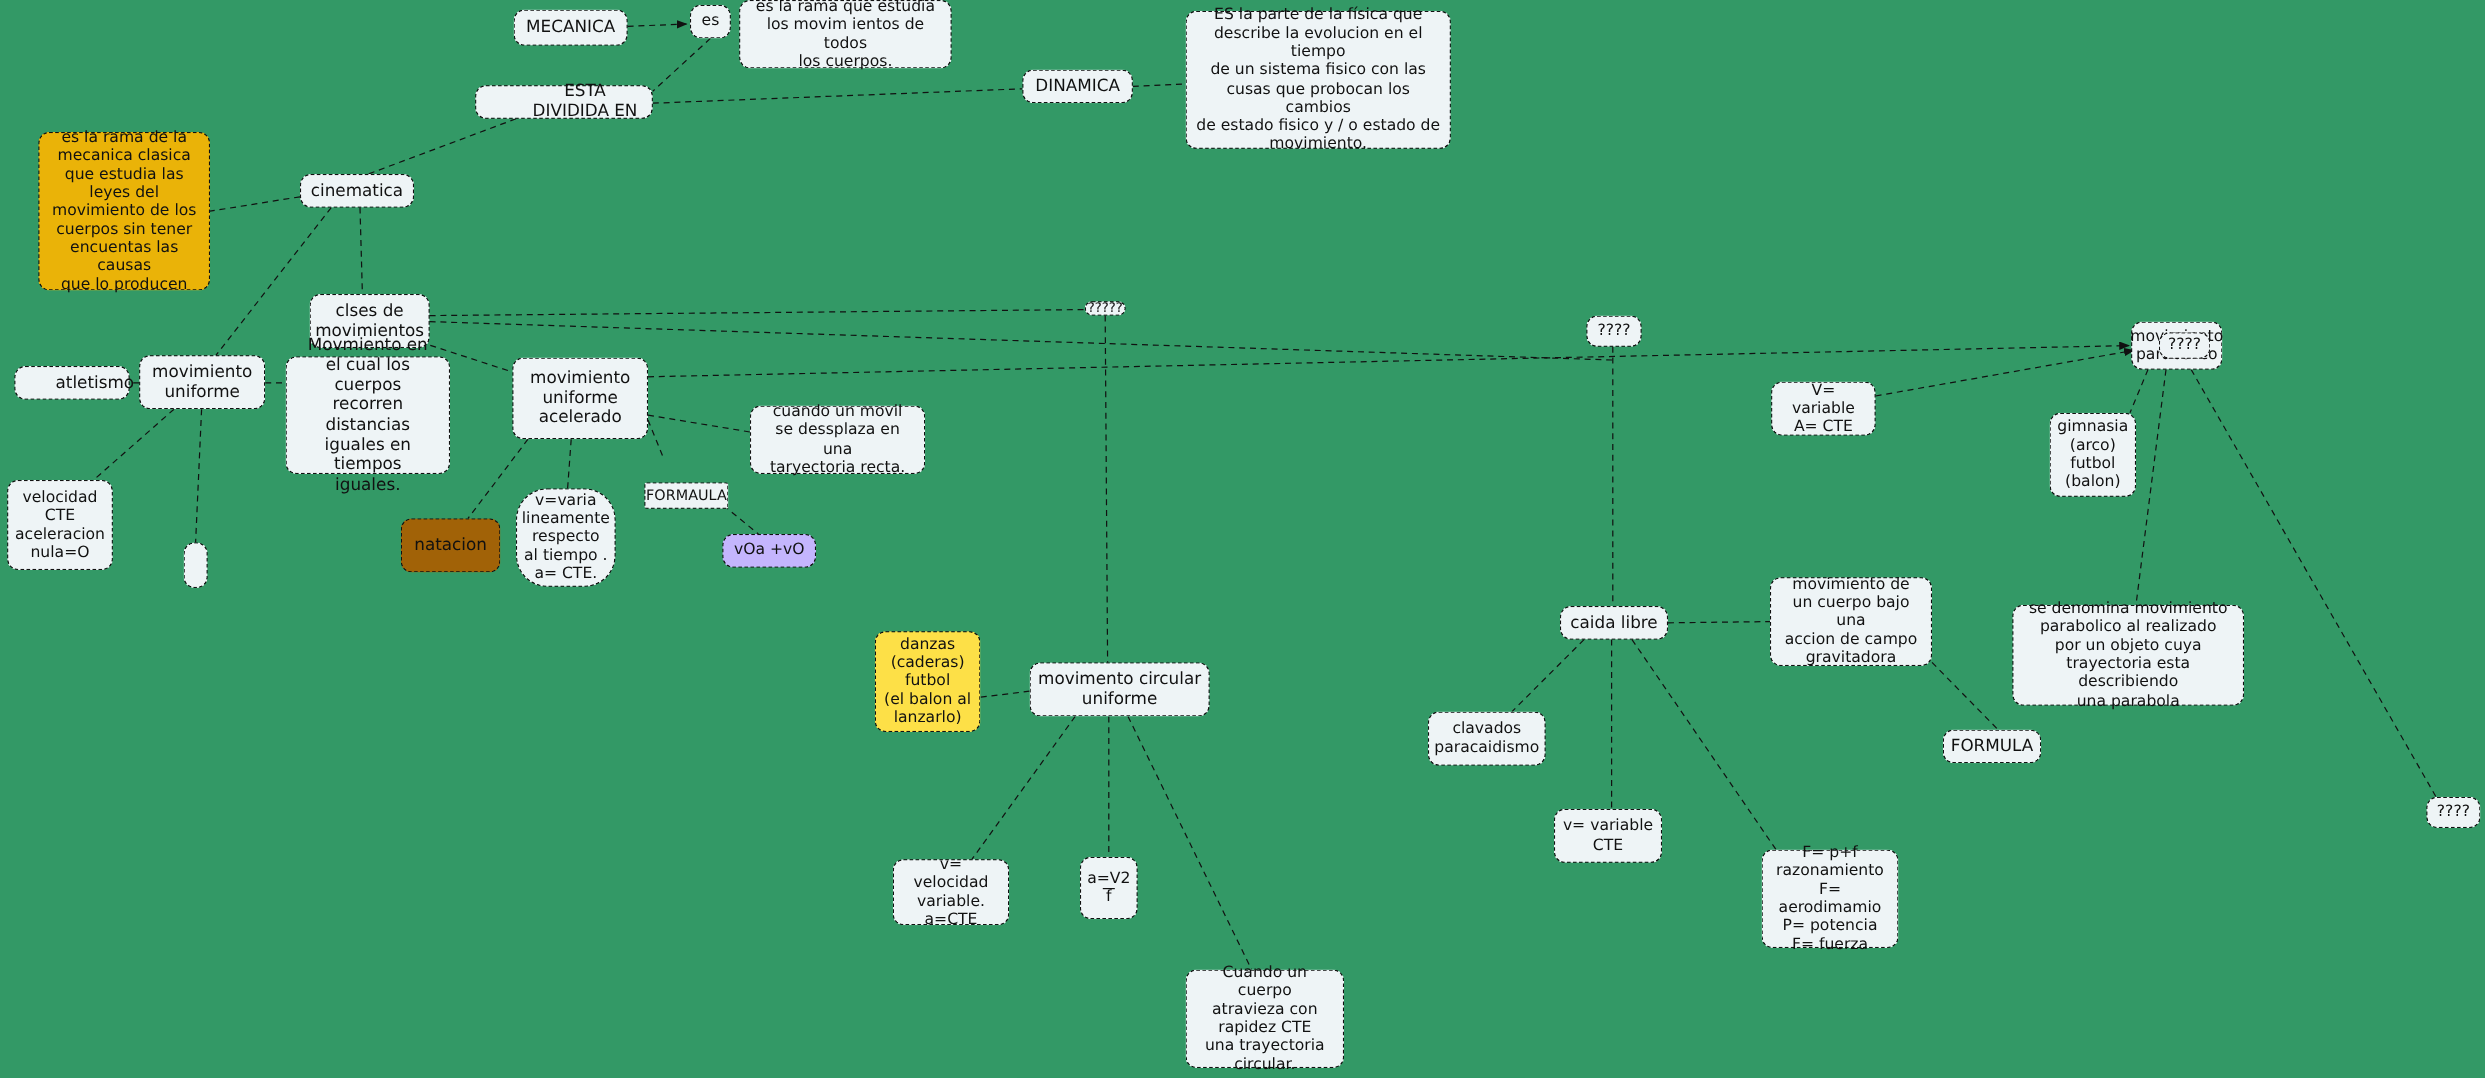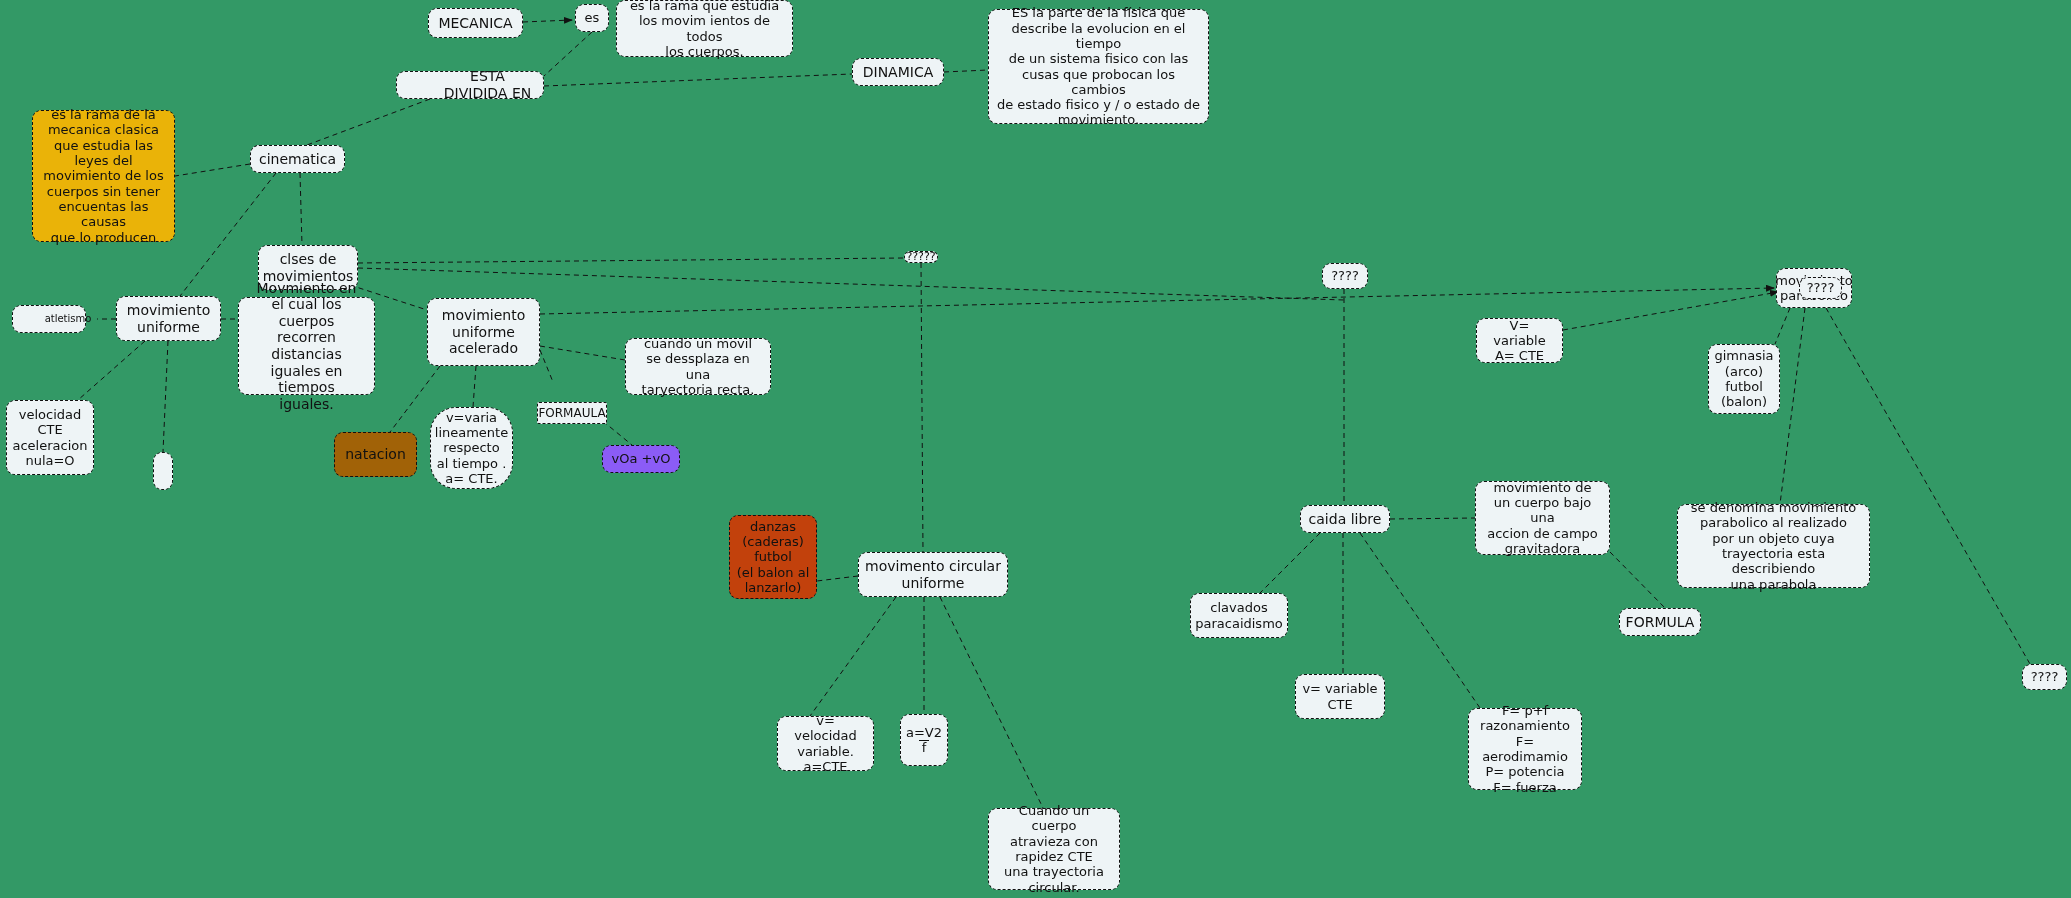--- a/index.html
+++ b/index.html
@@ -122,21 +122,21 @@
 que estudia  las
 leyes del
 movimiento de los
 cuerpos sin tener
 encuentas las causas
 que  lo producen</div>
       <div class="node" style="left: 258px; top: 245px; width: 100px; height: 45px; font-size: 14px; background: rgb(238, 244, 246); border-color: rgb(17, 17, 17);">clses de
 movimientos</div>
       <div class="node" style="left: 116px; top: 296px; width: 105px; height: 45px; font-size: 14px; background: rgb(238, 244, 246); border-color: rgb(17, 17, 17);">movimiento
 uniforme</div>
-      <div class="node" style="left: 12px; top: 305px; width: 74px; height: 28px; font-size: 10px; background: rgb(238, 244, 246); border-color: rgb(17, 17, 17); padding-left: 44px;">atletismo</div>
+      <div class="node" style="left: 12px; top: 305px; width: 96px; height: 28px; font-size: 14px; background: rgb(238, 244, 246); border-color: rgb(17, 17, 17); padding-left: 44px;">atletismo</div>
       <div class="node" style="left: 6px; top: 400px; width: 88px; height: 75px; font-size: 13px; background: rgb(238, 244, 246); border-color: rgb(17, 17, 17);">velocidad
 CTE
 aceleracion
 nula=O</div>
       <div class="node" style="left: 153px; top: 452px; width: 20px; height: 38px; font-size: 11px; background: rgb(238, 244, 246); border-color: rgb(17, 17, 17);"></div>
       <div class="node" style="left: 238px; top: 297px; width: 137px; height: 98px; font-size: 14px; background: rgb(238, 244, 246); border-color: rgb(17, 17, 17);">Movmiento en
 el cual los cuerpos
 recorren distancias
 iguales en tiempos
 iguales.</div>
@@ -146,30 +146,30 @@
 acelerado</div>
       <div class="node" style="left: 625px; top: 338px; width: 146px; height: 57px; font-size: 13px; background: rgb(238, 244, 246); border-color: rgb(17, 17, 17);">cuando un movil
 se dessplaza  en una
 taryectoria recta.</div>
       <div class="node sq" style="left: 537px; top: 382px; width: 70px; height: 22px; font-size: 12px; background: rgb(238, 244, 246); border-color: rgb(17, 17, 17); margin-top: 20px;">FORMAULA</div>
       <div class="node" style="left: 430px; top: 407px; width: 83px; height: 82px; font-size: 13px; background: rgb(238, 244, 246); border-color: rgb(17, 17, 17); border-radius: 26px;">v=varia
 lineamente
 respecto
 al tiempo .
 a= CTE.</div>
-      <div class="node" style="left: 602px; top: 445px; width: 78px; height: 28px; font-size: 13px; background: #8b5cf6; border-color: rgb(17, 17, 17);">vOa +vO</div>
+      <div class="node" style="left: 602px; top: 445px; width: 78px; height: 28px; font-size: 13px; background: #c4b5fd; border-color: rgb(17, 17, 17);">vOa +vO</div>
       <div class="node tiny" style="left: 904px; top: 251px; width: 34px; height: 12px; font-size: 11px; background: rgb(238, 244, 246); border-color: rgb(17, 17, 17);">?????</div>
       <div class="node" style="left: 858px; top: 552px; width: 150px; height: 45px; font-size: 14px; background: rgb(238, 244, 246); border-color: rgb(17, 17, 17);">movimento circular
 uniforme</div>
-      <div class="node" style="left: 729px; top: 515px; width: 88px; height: 84px; font-size: 13px; background: #c2410c; border-color: rgb(17, 17, 17);">danzas
+      <div class="node" style="left: 729px; top: 526px; width: 88px; height: 84px; font-size: 13px; background: #fde047; border-color: rgb(17, 17, 17);">danzas
 (caderas)
 futbol
 (el balon al
 lanzarlo)</div>
-      <div class="node" style="left: 777px; top: 716px; width: 97px; height: 55px; font-size: 13px; background: rgb(238, 244, 246); border-color: rgb(17, 17, 17);">v= velocidad
+      <div class="node" style="left: 744px; top: 716px; width: 97px; height: 55px; font-size: 13px; background: rgb(238, 244, 246); border-color: rgb(17, 17, 17);">v= velocidad
 variable.
 a=CTE</div>
       <div class="node" style="left: 900px; top: 714px; width: 48px; height: 52px; font-size: 13px; background: rgb(238, 244, 246); border-color: rgb(17, 17, 17);"><span>a=V2<br><span class="frac">f</span></span></div>
       <div class="node" style="left: 988px; top: 808px; width: 132px; height: 82px; font-size: 13px; background: rgb(238, 244, 246); border-color: rgb(17, 17, 17);">Cuando un cuerpo
 atravieza con
 rapidez CTE
 una trayectoria
 circular.</div>
       <div class="node" style="left: 1322px; top: 263px; width: 46px; height: 26px; font-size: 13px; background: rgb(238, 244, 246); border-color: rgb(17, 17, 17);">????</div>
       <div class="node" style="left: 1300px; top: 505px; width: 90px; height: 28px; font-size: 14px; background: rgb(238, 244, 246); border-color: rgb(17, 17, 17);">caida libre</div>

